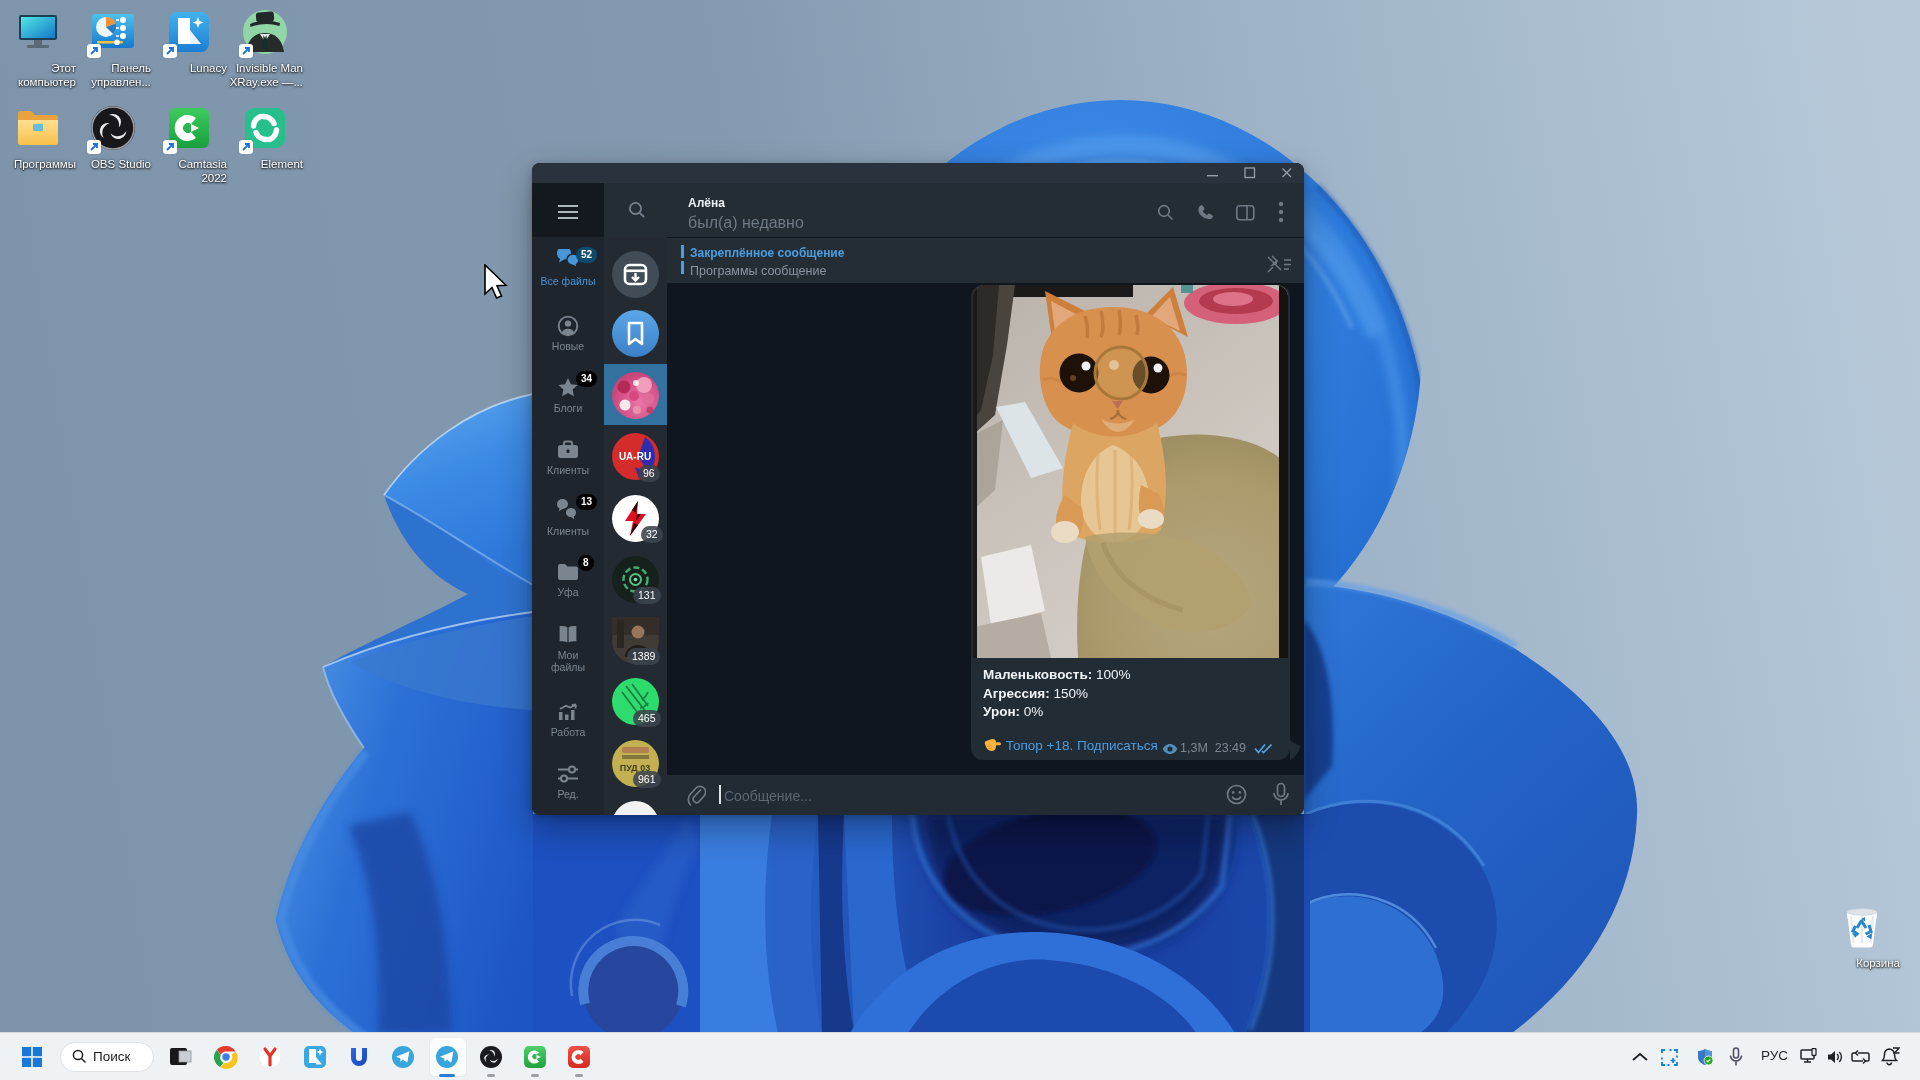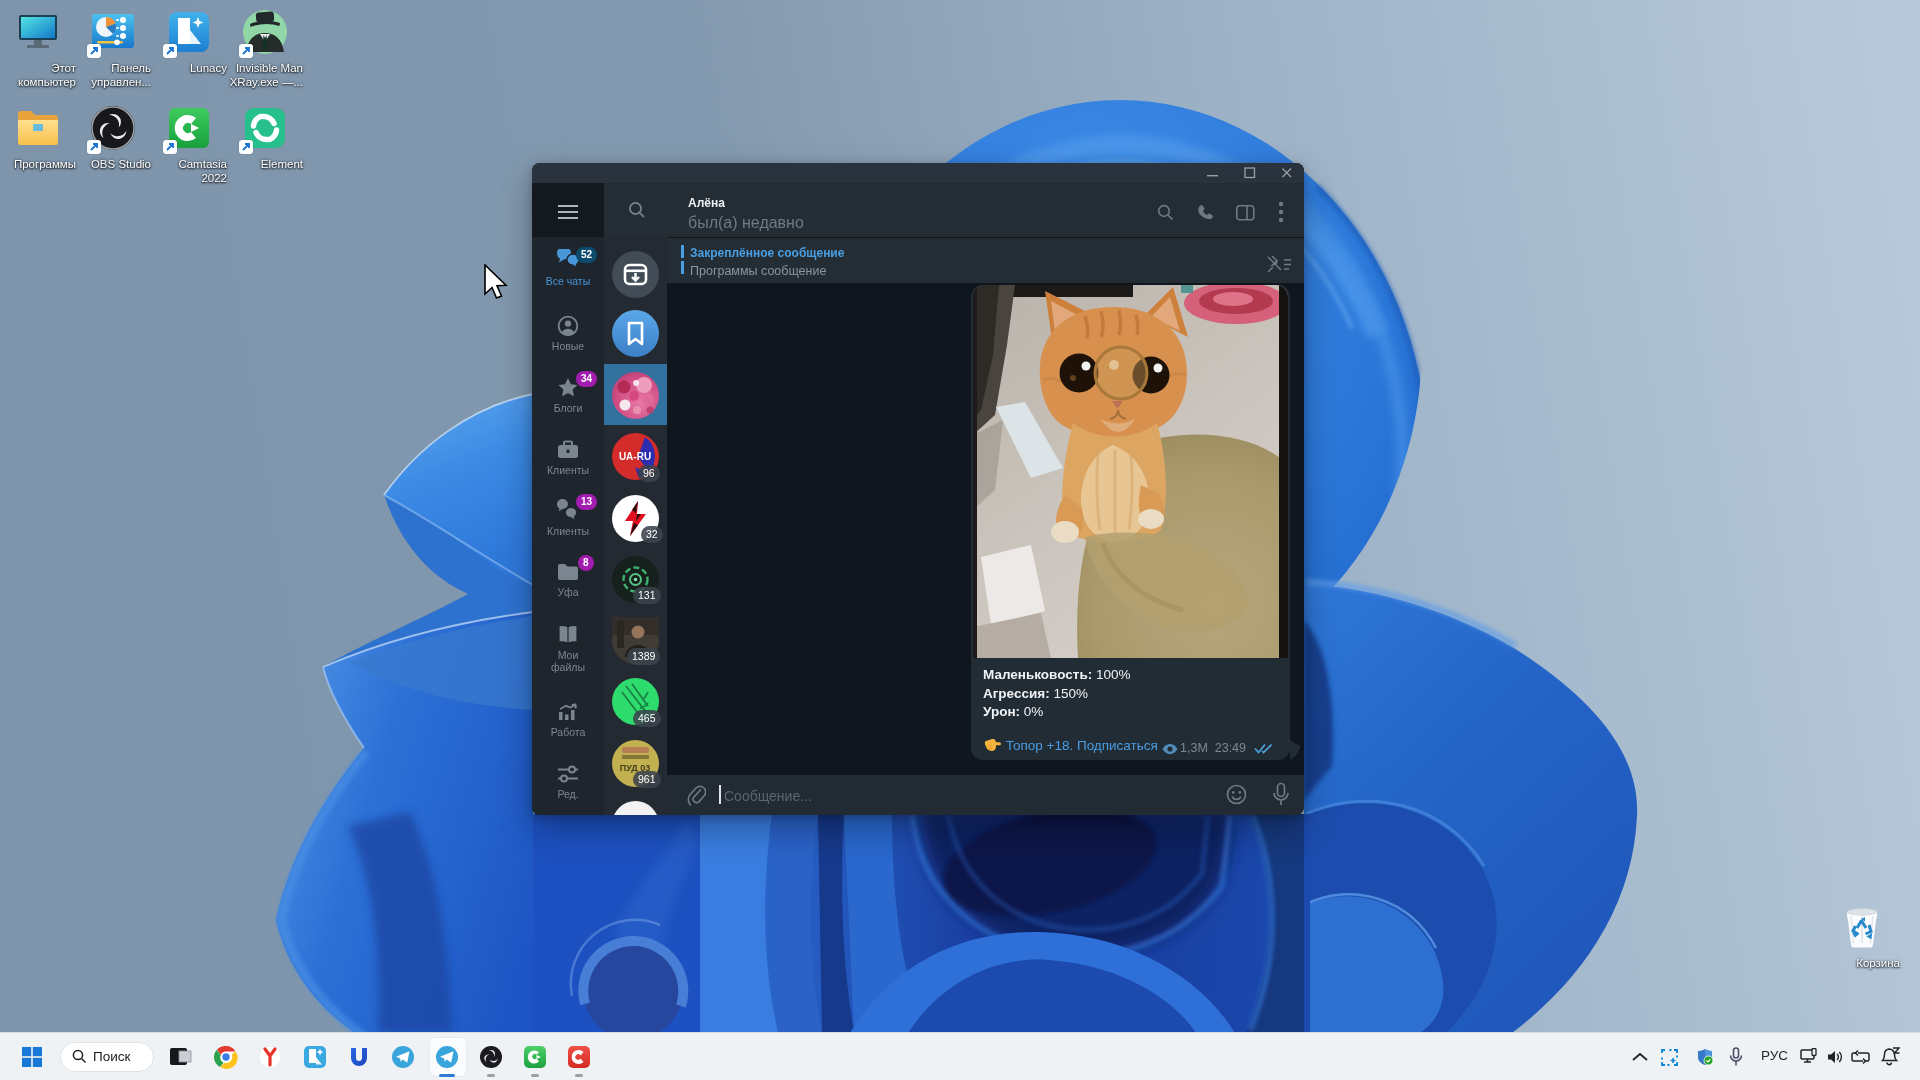--- a/index.html
+++ b/index.html
@@ -17,21 +17,21 @@
 #tg .railtop{position:absolute;left:0;top:20px;width:72px;height:54px;background:#14191f}
 #tg .rail{position:absolute;left:0;top:74px;width:72px;height:578px;background:#1f252c}
 #tg .listtop{position:absolute;left:72px;top:20px;width:63px;height:54px;background:#242c34}
 #tg .list{position:absolute;left:72px;top:74px;width:63px;height:578px;background:#232a32}
 #tg .header{position:absolute;left:135px;top:20px;width:637px;height:54px;background:#242c34}
 #tg .pinbar{position:absolute;left:135px;top:74px;width:637px;height:46px;background:#242c34;border-top:1px solid #11161c}
 #tg .chat{position:absolute;left:135px;top:120px;width:637px;height:492px;background:#0f161d}
 #tg .input{position:absolute;left:135px;top:612px;width:637px;height:40px;background:#222b33}
 .ritem{position:absolute;left:0;width:72px;text-align:center;color:#7c8791;font-size:10.5px}
 .ritem.active{color:#4796d8}
-.badge{position:absolute;border-radius:9px;background:#a21caf;color:#fff;font-size:10px;line-height:16px;height:16px;padding:0 5px;font-weight:bold}
+.badge{position:absolute;border-radius:9px;background:#000000;color:#fff;font-size:10px;line-height:16px;height:16px;padding:0 5px;font-weight:bold}
 .av{position:absolute;left:8px;width:47px;height:47px;border-radius:50%}
 .avb{position:absolute;border-radius:9px;background:#3b434ce0;color:#fff;font-size:10.5px;line-height:17px;height:17px;padding:0 5px}
 
 </style></head><body>
 <div id="stage">
 
 <svg class="abs" width="1920" height="1080" viewBox="0 0 1920 1080">
  <defs>
   <linearGradient id="bg" gradientUnits="userSpaceOnUse" x1="0" y1="600" x2="1920" y2="300">
    <stop offset="0" stop-color="#7d94aa"></stop>
@@ -317,21 +317,21 @@
  <div class="railtop">
   <svg class="abs" style="left:26px;top:21px" width="20" height="16">
           <path d="M0,2 h20 M0,8 h20 M0,14 h20" stroke="#aeb6bd" stroke-width="2.2"></path>
         </svg>
  </div>
  <div class="rail"></div>
 
  <div class="ritem active" style="top:86px"><svg width="26" height="24" viewBox="0 0 26 24">
           <path d="M2,4 a7,6.4 0 0 1 14,0 a7,6.4 0 0 1 -7,6.4 l-5,3 l1,-3.6 a7,6.4 0 0 1 -3,-5.8 Z" fill="#4796d8"></path>
           <path d="M12,10 a6,5.4 0 0 1 12,1 a6,5.4 0 0 1 -2.6,4.6 l0.8,3.2 l-4.4,-2.6 a6,5.4 0 0 1 -5.8,-6.2 Z" fill="#4796d8" stroke="#1f252c" stroke-width="1.4"></path>
-        </svg><div>Все чаты</div></div>
+        </svg><div>Все файлы</div></div>
  <div class="badge" style="left:44px;top:84px;background:#0c4a6e">52</div>
  <div class="ritem" style="top:151px"><svg width="24" height="24" viewBox="0 0 24 24">
           <circle cx="12" cy="12" r="9.3" fill="none" stroke="#7b8590" stroke-width="1.8"></circle>
           <circle cx="12" cy="9.6" r="3.2" fill="#7b8590"></circle>
           <path d="M5.8,18.6 a6.6,5.8 0 0 1 12.4,0 a9.3,9.3 0 0 1 -12.4,0 Z" fill="#7b8590"></path>
         </svg><div>Новые</div></div>
  <div class="ritem" style="top:213px"><svg width="26" height="24" viewBox="0 0 26 24">
           <path d="M13,2 l2.9,6.2 6.6,0.8 -4.9,4.6 1.3,6.6 -5.9,-3.3 -5.9,3.3 1.3,-6.6 -4.9,-4.6 6.6,-0.8 Z" fill="#7b8590"></path>
         </svg><div>Блоги</div></div>
  <div class="badge" style="left:44px;top:208px">34</div>

